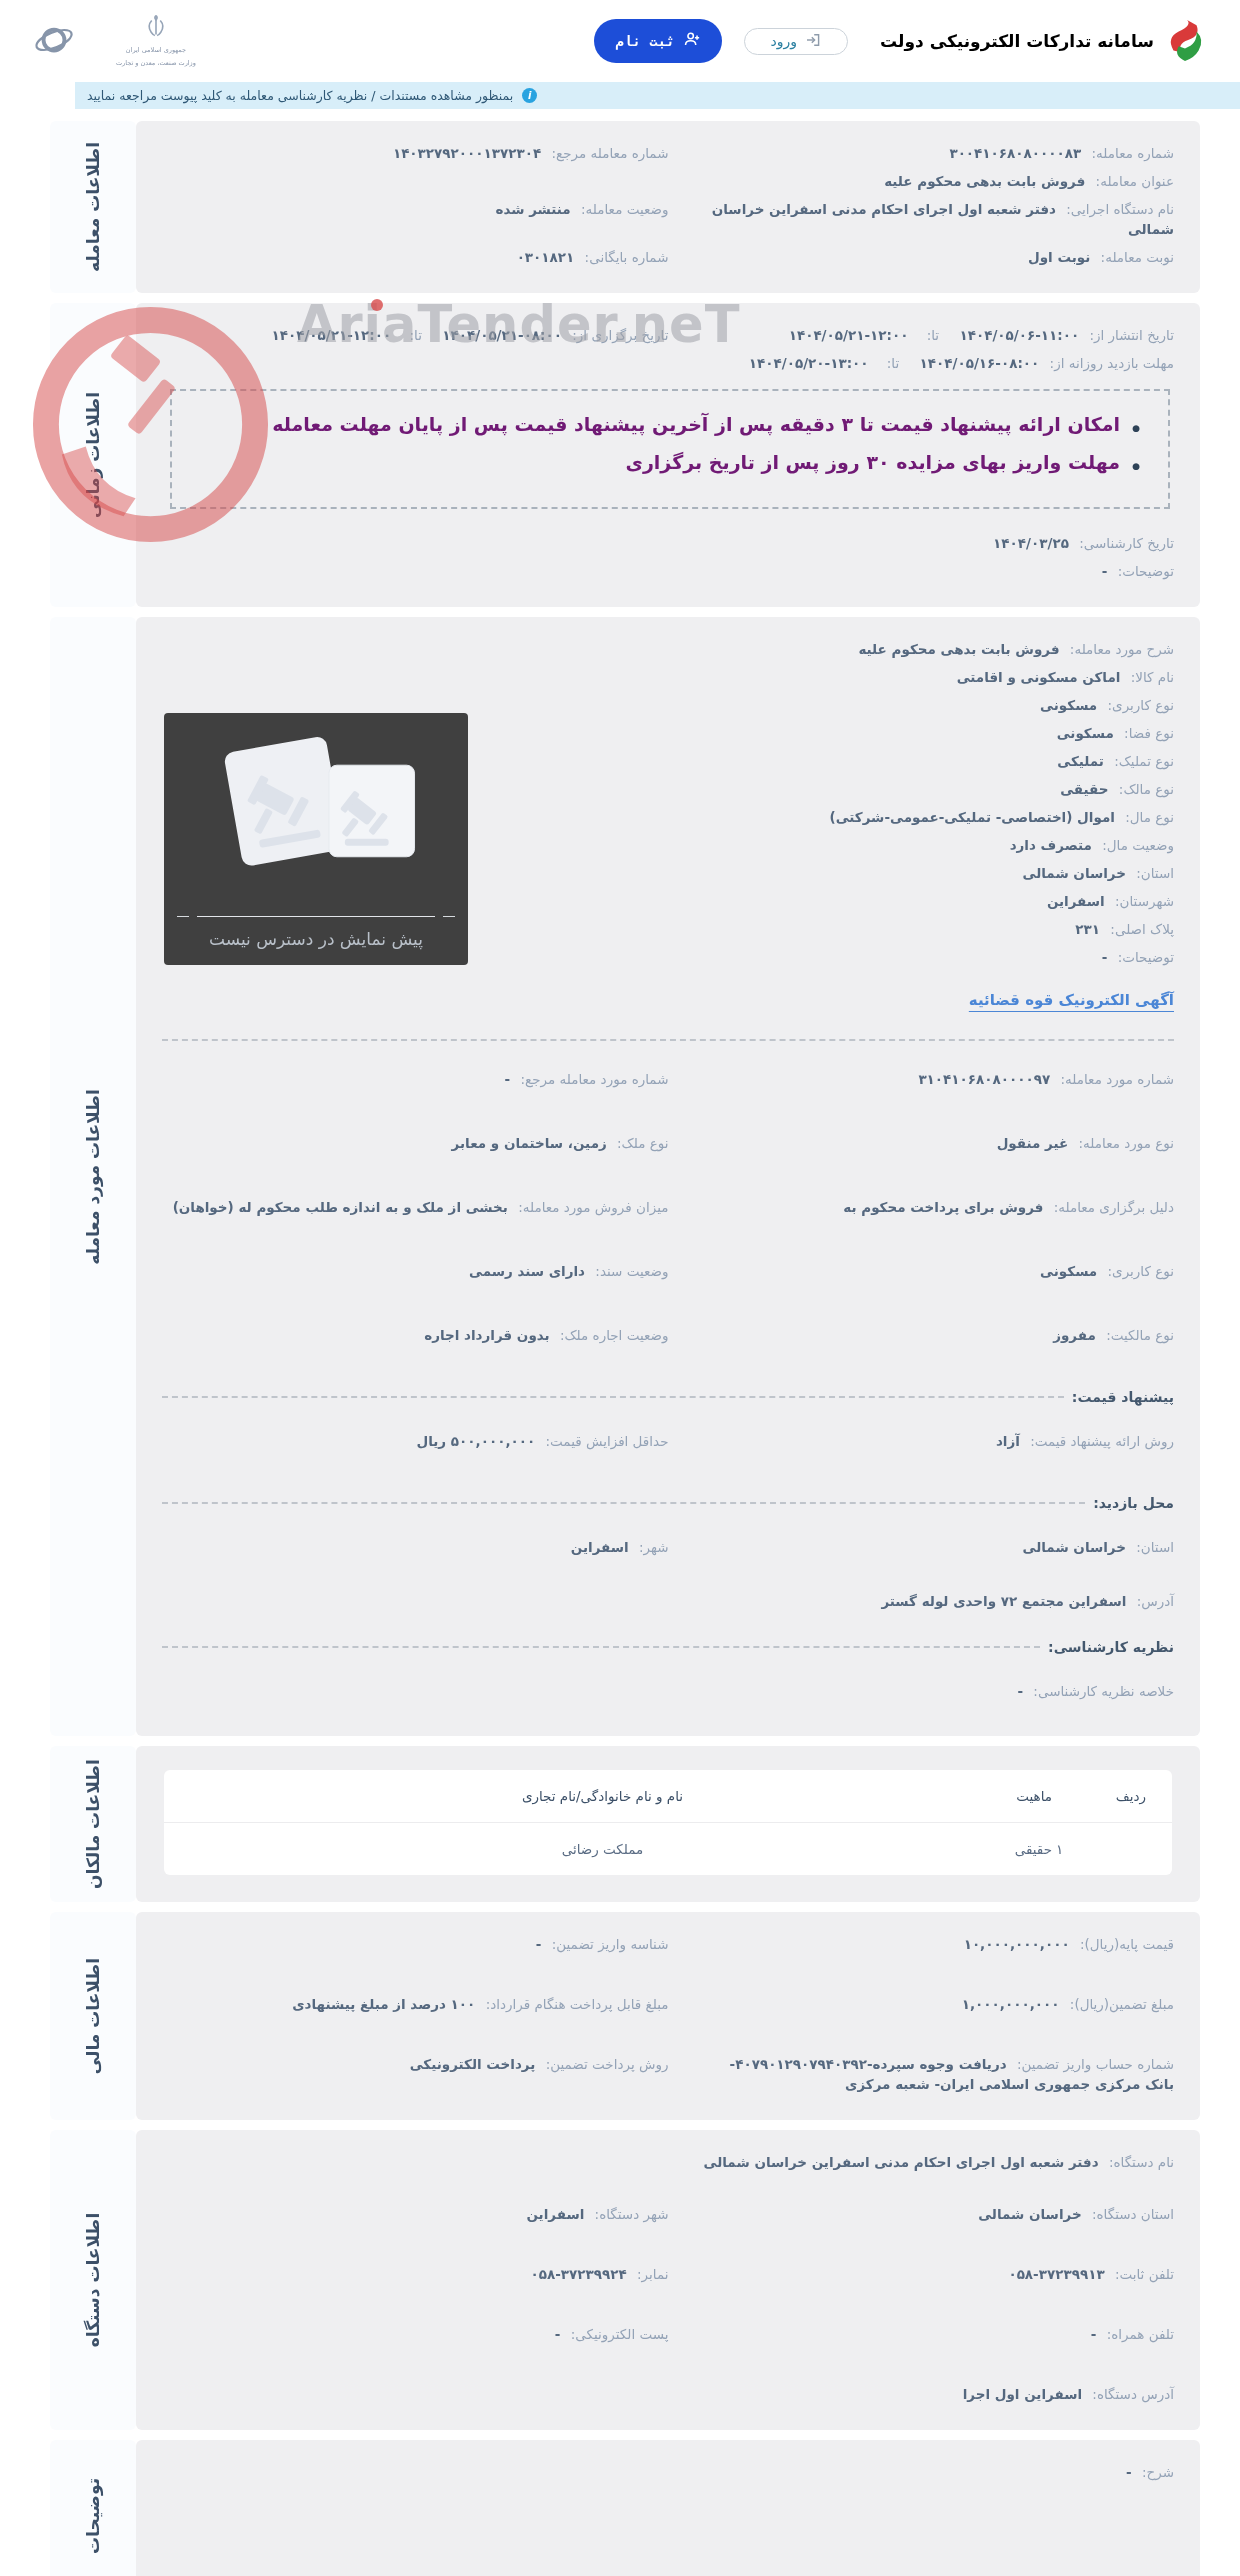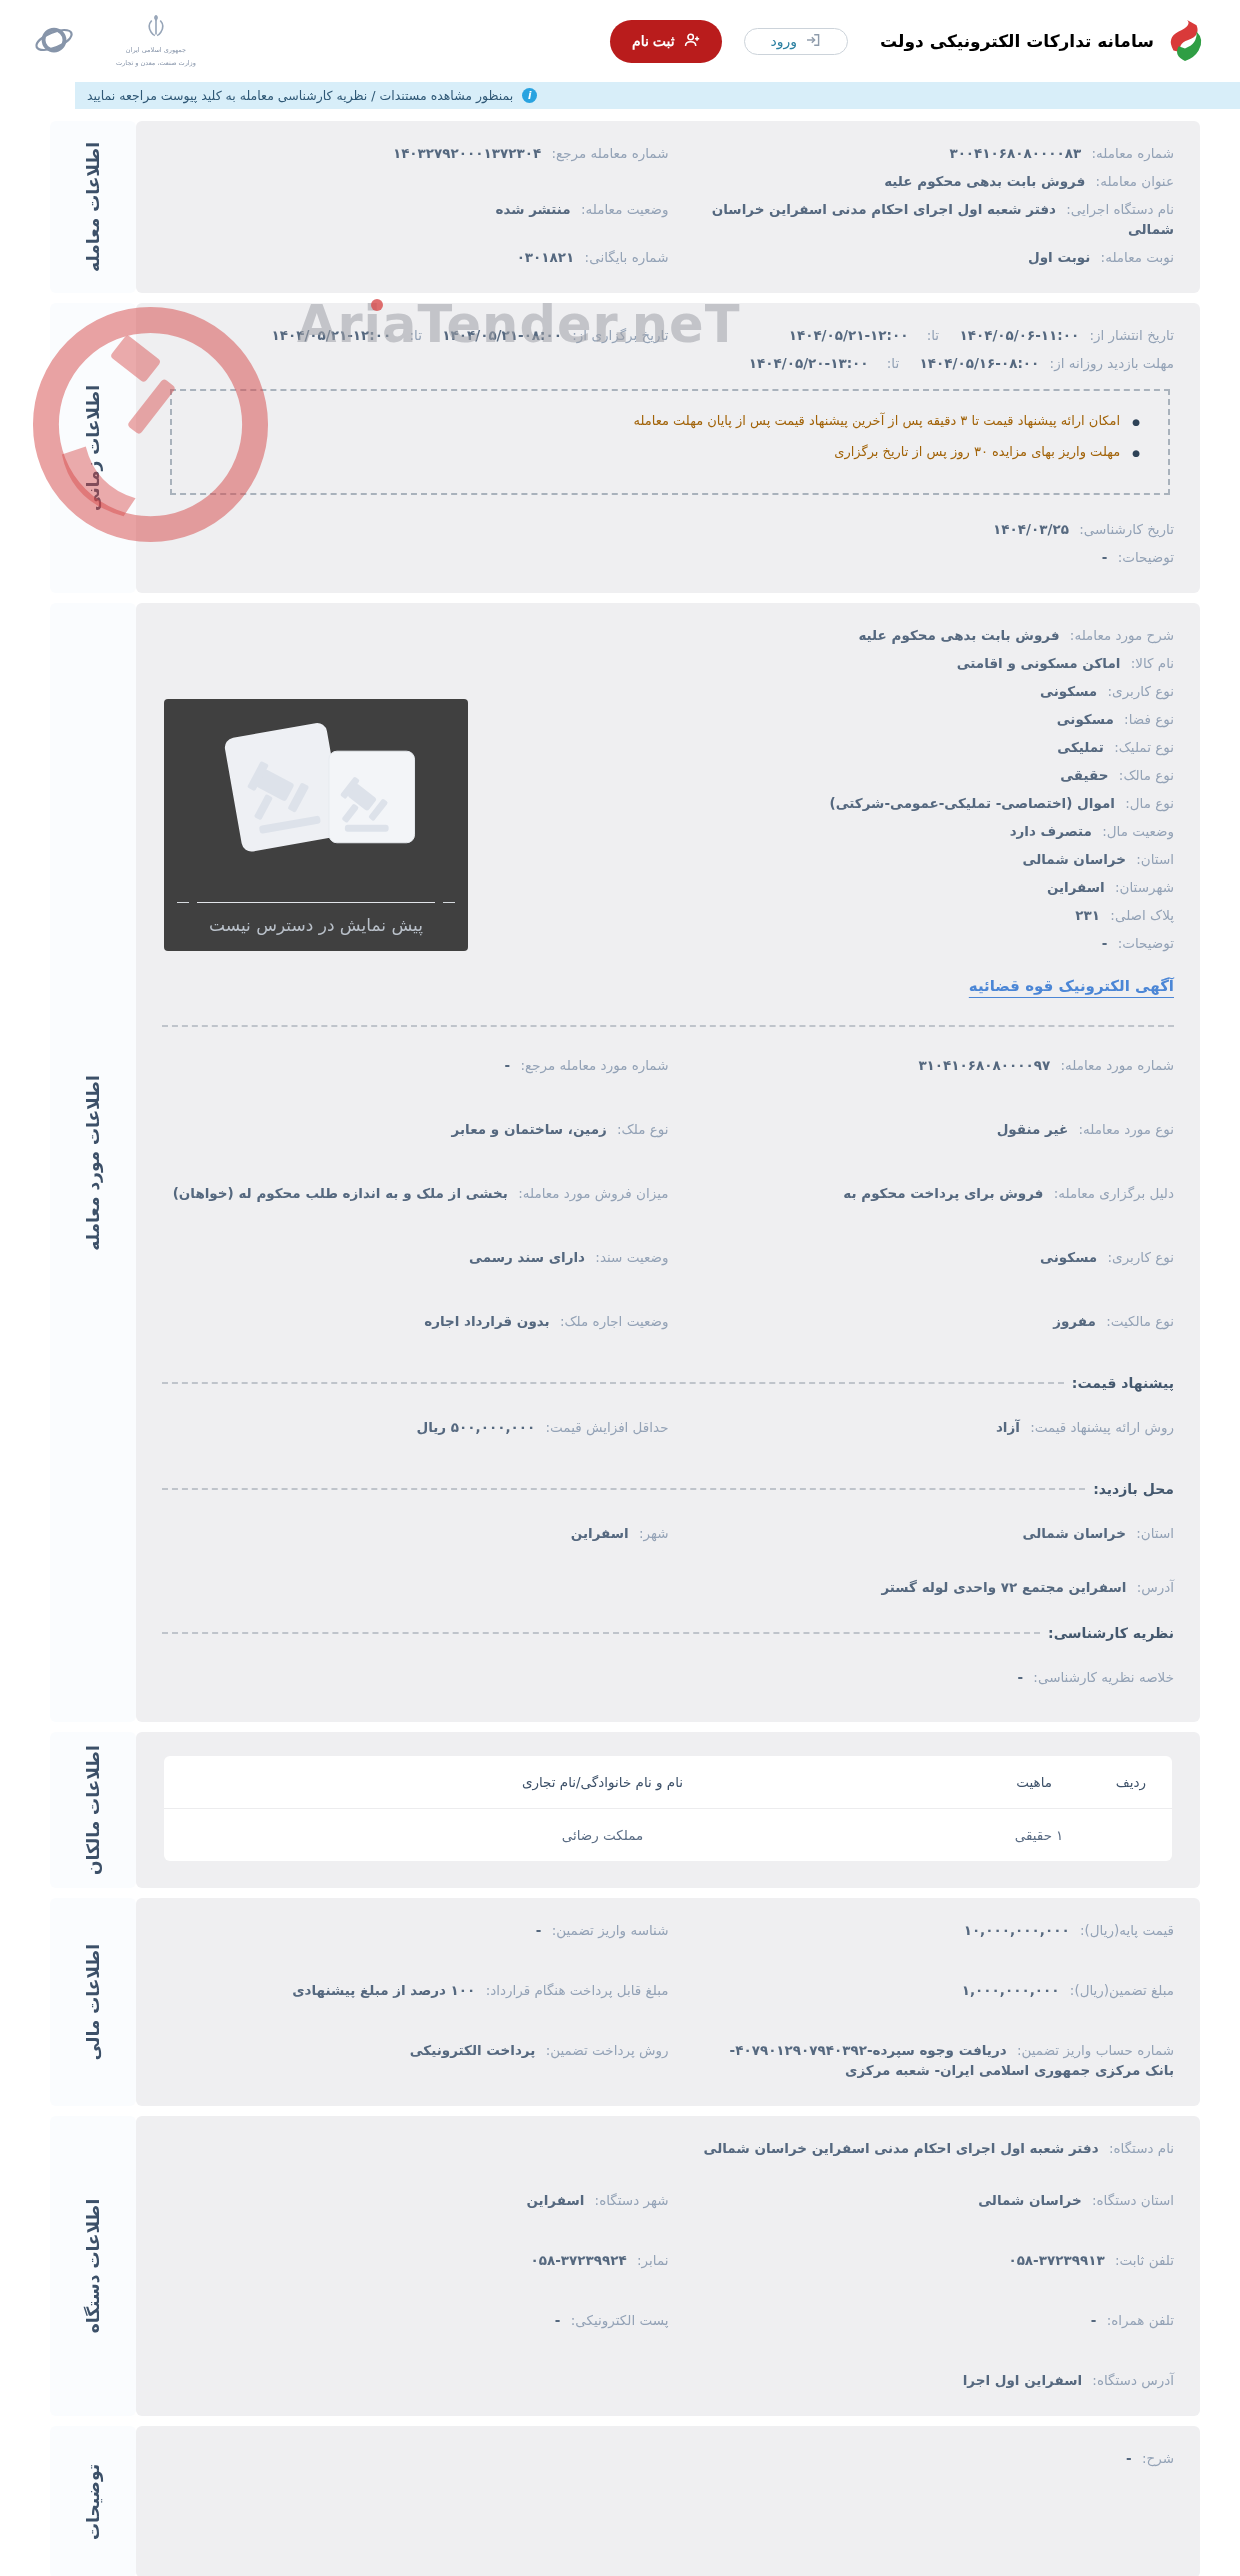--- a/index.html
+++ b/index.html
@@ -13,23 +13,23 @@
   .hdr{ display:flex; align-items:center; padding:12px 34px 10px 26px; height:80px; column-gap:26px; }
   .brand{ display:flex; align-items:center; column-gap:10px; }
   .brand-title{ font-size:17px; font-weight:600; color:#000000; white-space:nowrap; }
   .auth{ display:flex; align-items:center; column-gap:22px; margin-right:6px; }
   .btn-login{
     display:flex; align-items:center; column-gap:8px; background:#fff; border:1.5px solid #ccd3da;
     border-radius:22px; padding:3px 26px; font-size:14px; color:#2a7fa0; cursor:pointer;
     font-family:inherit;
   }
   .btn-register{
-    display:flex; align-items:center; column-gap:8px; background:#b91c1c; border:none;
+    display:flex; align-items:center; column-gap:8px; background:#1d4ed8; border:none;
     border-radius:22px; padding:12px 22px; font-size:14px; font-weight:700; color:#fff; cursor:pointer;
-    font-family:Liberation Sans, sans-serif;
+    font-family:Liberation Mono, monospace;
   }
   .gov{ margin-right:auto; display:flex; align-items:center; column-gap:40px; padding-left:6px; }
   .gov .emblem-wrap{ display:flex; flex-direction:column; align-items:center; row-gap:3px; }
   .gov .cap{ font-size:6.5px; color:#8795aa; line-height:1.5; text-align:center; white-space:nowrap; }
   
   .notice{
     margin:2px 0 12px 75px; background:#d8eef9; padding:6px 34px 6px 12px; height:27px;
     display:flex; align-items:center; justify-content:flex-end; column-gap:9px;
   }
   .i-ic{
@@ -53,21 +53,21 @@
   .val{ color:#5568811; color:#55687f; font-weight:600; }
   .num{ direction:ltr; unicode-bidi:isolate; }
   .duo{ display:flex; }
   .duo > .r{ width:46%; }
   .duo > .l{ width:54%; padding-right:40px; }
   .tall{ margin-bottom:36px; }
   .gap{ margin-bottom:32px; }
   .tsep{ margin-left:14px; margin-right:16px; }
   
   .note-box{ border:2px dashed #a9b2bc; padding:22px 28px 18px; margin:16px 4px 24px 8px; }
-  .note{ color:#a16207; font-weight:400; margin-bottom:16px; font-size:13px; }
+  .note{ color:#701a75; font-weight:700; margin-bottom:16px; font-size:19px; }
   .note::before{ content:"●"; font-size:9px; margin-left:12px; color:#2e4257; }
   .dash-head{ display:flex; align-items:center; margin:28px 0 26px; }
   .dash-head .t{ font-weight:700; color:#44586e; font-size:14px; margin-left:8px; white-space:nowrap; }
   .dash-head .ln{ flex:1; border-top:2px dashed #bfc4cb; }
   .sep{ border-top:2px dashed #bfc4cb; margin:26px 0 28px; }
   
   .preview{
     position:absolute; left:28px; top:96px; width:304px; height:252px; background:#404040;
     border-radius:4px; display:flex; flex-direction:column; align-items:center; justify-content:flex-end;
     padding-bottom:16px;

